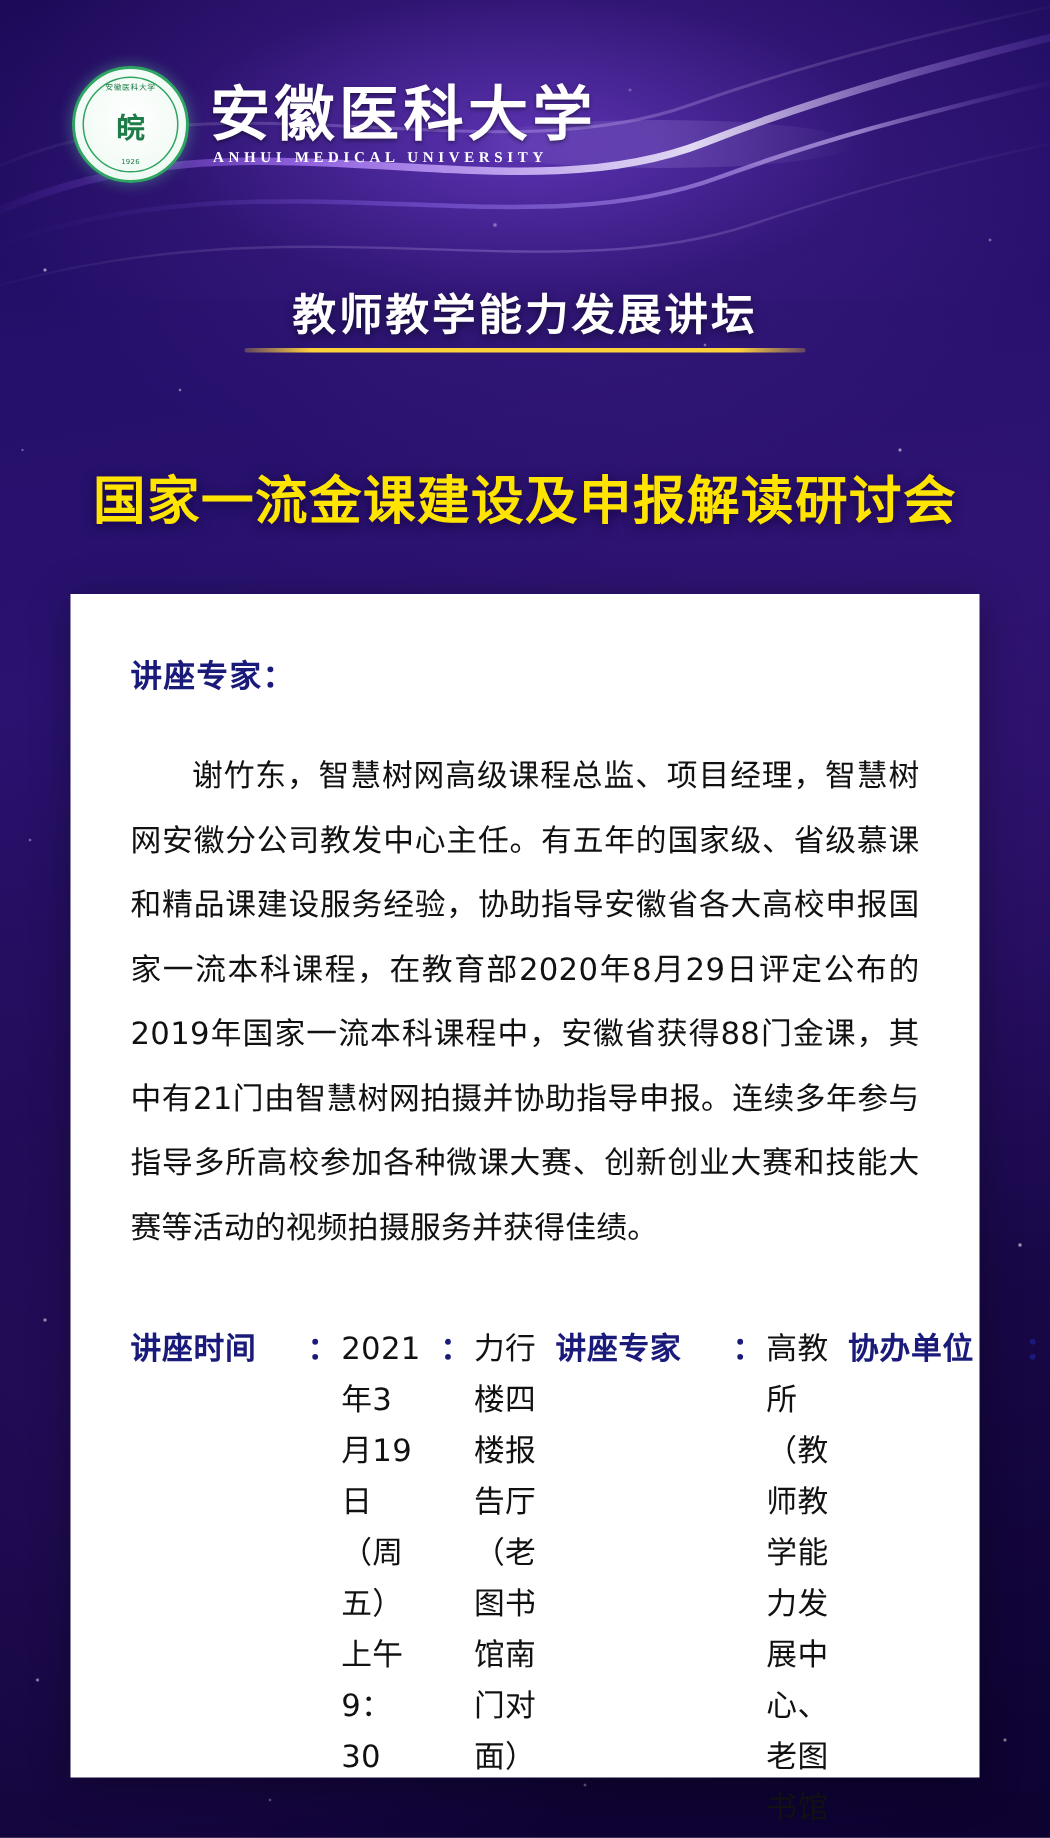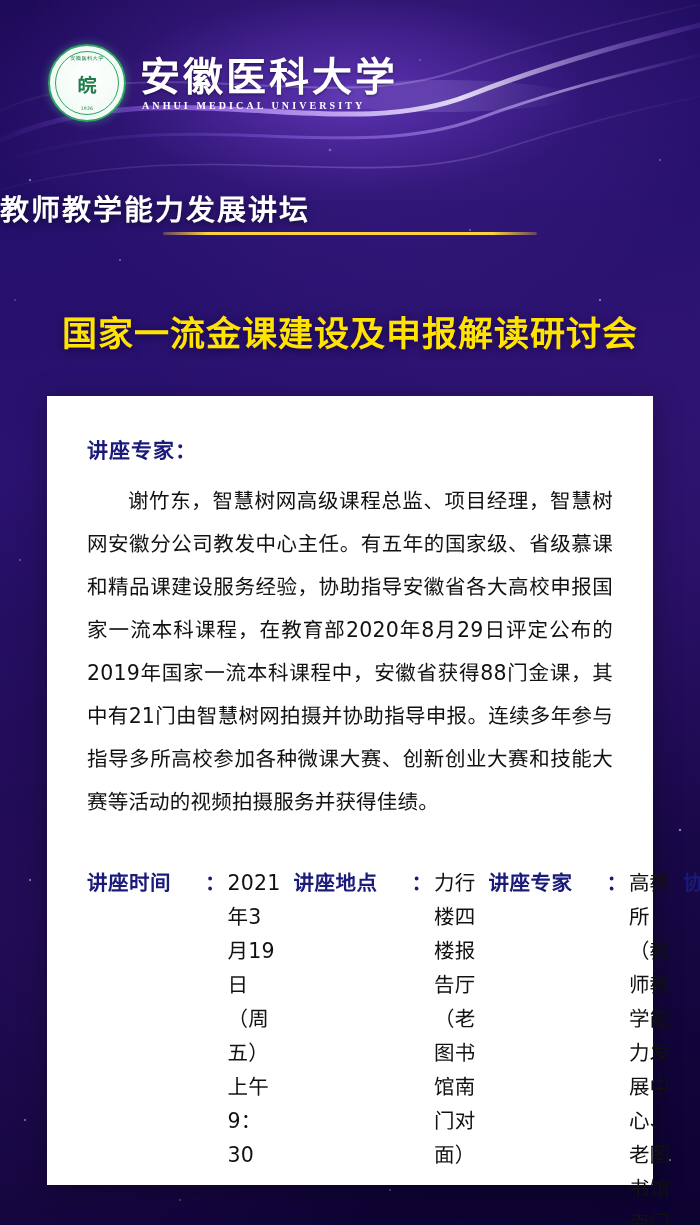--- a/index.html
+++ b/index.html
@@ -153,21 +153,21 @@
     color: #ffffff;
     letter-spacing: 3.1px;
     padding-left: 2px;
   }
 
   
   .forum-title {
     position: absolute;
     top: 186px;
     left: 0; right: 0;
-    text-align: left;
+    text-align: center;
     font-family: "DejaVu Sans", "Liberation Sans", sans-serif;
     font-size: 29px;
     font-weight: bold;
     color: #ffffff;
     letter-spacing: 2px;
     text-shadow: 0 2px 6px rgba(0,0,0,0.5);
   }
   .forum-underline {
     position: absolute;
     top: 232px;
@@ -203,21 +203,21 @@
   }
   .card-inner {
     padding: 38px 40px 0 40px;
   }
   .expert-label {
     font-family: "DejaVu Sans", "Liberation Sans", sans-serif;
     font-size: 21px;
     font-weight: bold;
     color: #1a1a7a;
     letter-spacing: 1px;
-    margin-bottom: 16px;
+    margin-bottom: 32px;
   }
   .expert-body {
     font-family: "DejaVu Sans", "Liberation Sans", sans-serif;
     font-size: 20.5px;
     color: #111111;
     line-height: 43px;
     text-indent: 2em;
     text-align: justify;
     letter-spacing: 0.2px;
   }
@@ -311,21 +311,20 @@
       <div class="expert-label">讲座专家：</div>
       <div class="expert-body">谢竹东，智慧树网高级课程总监、项目经理，智慧树网安徽分公司教发中心主任。有五年的国家级、省级慕课和精品课建设服务经验，协助指导安徽省各大高校申报国家一流本科课程，在教育部2020年8月29日评定公布的2019年国家一流本科课程中，安徽省获得88门金课，其中有21门由智慧树网拍摄并协助指导申报。连续多年参与指导多所高校参加各种微课大赛、创新创业大赛和技能大赛等活动的视频拍摄服务并获得佳绩。</div>
 
       <div class="info-list">
         <div class="info-row">
           <span class="info-key">讲座时间</span>
           <span class="info-colon">：</span>
           <span class="info-val">2021年3月19日（周五）  上午9：30</span>
         </div>
         <div class="info-row">
-          <span class="info-key">讲座地点</span>
           <span class="info-colon">：</span>
           <span class="info-val">力行楼四楼报告厅（老图书馆南门对面）</span>
         </div>
         <div class="info-row">
           <span class="info-key">讲座专家</span>
           <span class="info-colon">：</span>
           <span class="info-val">高教所（教师教学能力发展中心、老图书馆南门对面）</span>
         </div>
         <div class="info-row">
           <span class="info-key">协办单位</span>

